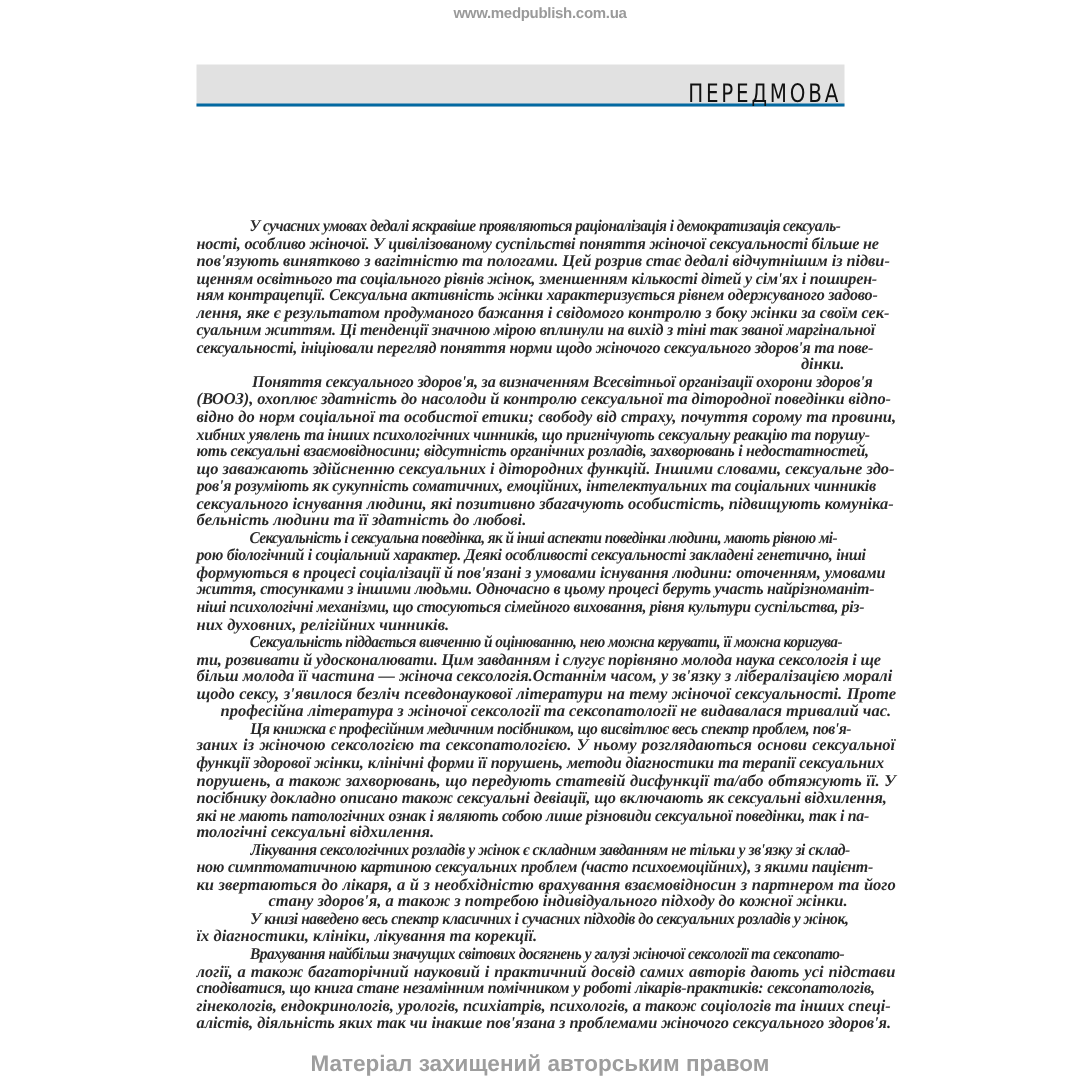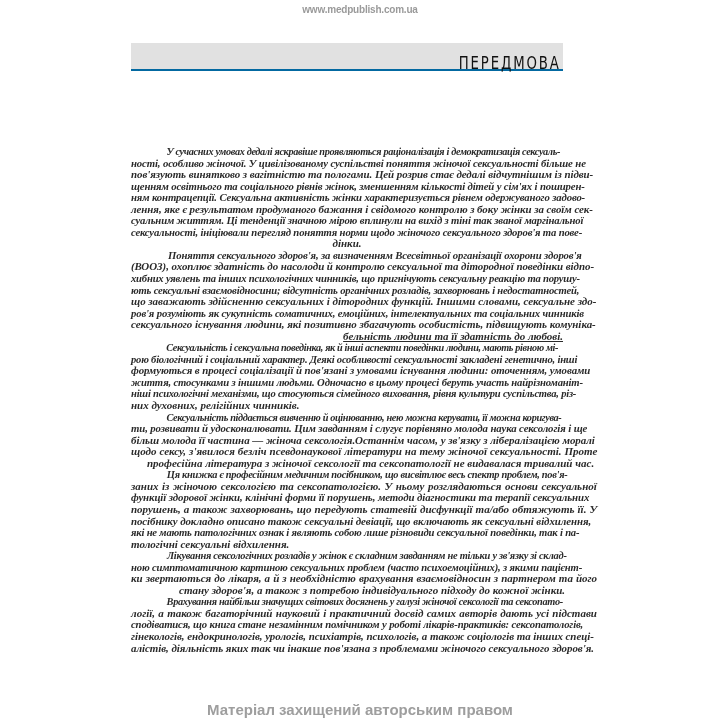--- a/index.html
+++ b/index.html
@@ -101,31 +101,32 @@
 <div class="body-text" id="body-text">
     <div class="para">
       <span class="line first" style="white-space: nowrap; display: block; text-align: left; text-align-last: auto; word-spacing: 0px; letter-spacing: -0.38px; transform: scaleX(0.932); transform-origin: left center; width: 422.609px;">У сучасних умовах дедалі яскравіше проявляються раціоналізація і демократизація сексуаль-</span>
       <span class="line" style="white-space: nowrap; display: block; text-align: left; text-align-last: auto; word-spacing: 0px; letter-spacing: -0.13px; transform: scaleX(0.977); transform-origin: left center; width: 442.328px;">ності, особливо жіночої. У цивілізованому суспільстві поняття жіночої сексуальності більше не</span>
       <span class="line" style="white-space: nowrap; display: block; text-align: left; text-align-last: auto; word-spacing: 0px; letter-spacing: -0.05px; transform: scaleX(0.992); transform-origin: left center; width: 435.703px;">пов'язують винятково з вагітністю та пологами. Цей розрив стає дедалі відчутнішим із підви-</span>
       <span class="line" style="white-space: nowrap; display: block; text-align: left; text-align-last: auto; word-spacing: 0px; letter-spacing: -0.14px; transform: scaleX(0.975); transform-origin: left center; width: 443px;">щенням освітнього та соціального рівнів жінок, зменшенням кількості дітей у сім'ях і поширен-</span>
       <span class="line" style="white-space: nowrap; display: block; text-align: left; text-align-last: auto; word-spacing: 0px; letter-spacing: -0.14px; transform: scaleX(0.975); transform-origin: left center; width: 442.984px;">ням контрацепції. Сексуальна активність жінки характеризується рівнем одержуваного задово-</span>
       <span class="line" style="white-space: nowrap; display: block; text-align: left; text-align-last: auto; word-spacing: 0px; letter-spacing: -0.05px; transform: scaleX(0.991); transform-origin: left center; width: 435.922px;">лення, яке є результатом продуманого бажання і свідомого контролю з боку жінки за своїм сек-</span>
       <span class="line" style="white-space: nowrap; display: block; text-align: left; text-align-last: auto; word-spacing: 0px; letter-spacing: -0.16px; transform: scaleX(0.972); transform-origin: left center; width: 444.672px;">суальним життям. Ці тенденції значною мірою вплинули на вихід з тіні так званої маргінальної</span>
       <span class="line" style="white-space: nowrap; display: block; text-align: left; text-align-last: auto; word-spacing: 0px; letter-spacing: -0.17px; transform: scaleX(0.97); transform-origin: left center; width: 445.297px;">сексуальності, ініціювали перегляд поняття норми щодо жіночого сексуального здоров'я та пове-</span>
-      <span class="line last" style="white-space: nowrap; display: block; text-align: center; text-align-last: auto; word-spacing: 0px;">дінки.</span>
+      <span class="line last" style="white-space: nowrap; display: block; text-align: right; text-align-last: auto; word-spacing: 0px;">дінки.</span>
     </div>
     <div class="para">
       <span class="line first" style="white-space: nowrap; display: block; text-align: left; text-align-last: auto; word-spacing: 0px; letter-spacing: -0.14px; transform: scaleX(0.975); transform-origin: left center; width: 404.094px;">Поняття сексуального здоров'я, за визначенням Всесвітньої організації охорони здоров'я</span>
       <span class="line" style="white-space: nowrap; display: block; text-align: left; text-align-last: auto; word-spacing: 0px; letter-spacing: -0.04px; transform: scaleX(0.993); transform-origin: left center; width: 435.172px;">(ВООЗ), охоплює здатність до насолоди й контролю сексуальної та дітородної поведінки відпо-</span>
+      <span class="line" style="white-space: nowrap; display: block; text-align: left; text-align-last: auto; word-spacing: 0.07px;">відно до норм соціальної та особистої етики; свободу від страху, почуття сорому та провини,</span>
       <span class="line" style="white-space: nowrap; display: block; text-align: left; text-align-last: auto; word-spacing: 0px; letter-spacing: -0.2px; transform: scaleX(0.965); transform-origin: left center; width: 447.828px;">хибних уявлень та інших психологічних чинників, що пригнічують сексуальну реакцію та порушу-</span>
       <span class="line" style="white-space: nowrap; display: block; text-align: left; text-align-last: auto; word-spacing: 0px; letter-spacing: -0.2px; transform: scaleX(0.964); transform-origin: left center; width: 447.938px;">ють сексуальні взаємовідносини; відсутність органічних розладів, захворювань і недостатностей,</span>
       <span class="line" style="white-space: nowrap; display: block; text-align: left; text-align-last: auto; word-spacing: 0px; letter-spacing: -0.01px; transform: scaleX(0.998); transform-origin: left center; width: 432.688px;">що заважають здійсненню сексуальних і дітородних функцій. Іншими словами, сексуальне здо-</span>
       <span class="line" style="white-space: nowrap; display: block; text-align: left; text-align-last: auto; word-spacing: 0px; letter-spacing: -0.15px; transform: scaleX(0.972); transform-origin: left center; width: 444.25px;">ров'я розуміють як сукупність соматичних, емоційних, інтелектуальних та соціальних чинників</span>
       <span class="line" style="white-space: nowrap; display: block; text-align: left; text-align-last: auto; word-spacing: 0px; letter-spacing: -0.02px; transform: scaleX(0.996); transform-origin: left center; width: 433.797px;">сексуального існування людини, які позитивно збагачують особистість, підвищують комуніка-</span>
-      <span class="line last" style="white-space: nowrap; display: block; text-align: right; text-align-last: auto; word-spacing: 0px; text-decoration: underline;">бельність людини та її здатність до любові.</span>
+      <span class="line last" style="white-space: nowrap; display: block; text-align: left; text-align-last: auto; word-spacing: 0px;">бельність людини та її здатність до любові.</span>
     </div>
     <div class="para">
       <span class="line first" style="white-space: nowrap; display: block; text-align: left; text-align-last: auto; word-spacing: 0px; letter-spacing: -0.4px; transform: scaleX(0.928); transform-origin: left center; width: 424.359px;">Сексуальність і сексуальна поведінка, як й інші аспекти поведінки людини, мають рівною мі-</span>
       <span class="line" style="white-space: nowrap; display: block; text-align: left; text-align-last: auto; word-spacing: 0px; letter-spacing: -0.22px; transform: scaleX(0.961); transform-origin: left center; width: 449.516px;">рою біологічний і соціальний характер. Деякі особливості сексуальності закладені генетично, інші</span>
       <span class="line" style="white-space: nowrap; display: block; text-align: left; text-align-last: auto; word-spacing: 0px; letter-spacing: -0.08px; transform: scaleX(0.985); transform-origin: left center; width: 438.641px;">формуються в процесі соціалізації й пов'язані з умовами існування людини: оточенням, умовами</span>
       <span class="line" style="white-space: nowrap; display: block; text-align: left; text-align-last: auto; word-spacing: 0px; letter-spacing: -0.17px; transform: scaleX(0.969); transform-origin: left center; width: 445.891px;">життя, стосунками з іншими людьми. Одночасно в цьому процесі беруть участь найрізноманіт-</span>
       <span class="line" style="white-space: nowrap; display: block; text-align: left; text-align-last: auto; word-spacing: 0px; letter-spacing: -0.23px; transform: scaleX(0.959); transform-origin: left center; width: 450.297px;">ніші психологічні механізми, що стосуються сімейного виховання, рівня культури суспільства, різ-</span>
       <span class="line last" style="white-space: nowrap; display: block; text-align: left; text-align-last: auto; word-spacing: 0px;">них духовних, релігійних чинників.</span>
     </div>
     <div class="para">
@@ -144,20 +145,24 @@
       <span class="line" style="white-space: nowrap; display: block; text-align: left; text-align-last: auto; word-spacing: 0px; letter-spacing: -0.2px; transform: scaleX(0.964); transform-origin: left center; width: 448.281px;">які не мають патологічних ознак і являють собою лише різновиди сексуальної поведінки, так і па-</span>
       <span class="line last" style="white-space: nowrap; display: block; text-align: left; text-align-last: auto; word-spacing: 0px;">тологічні сексуальні відхилення.</span>
     </div>
     <div class="para">
       <span class="line first" style="white-space: nowrap; display: block; text-align: left; text-align-last: auto; word-spacing: 0px; letter-spacing: -0.3px; transform: scaleX(0.946); transform-origin: left center; width: 416.516px;">Лікування сексологічних розладів у жінок є складним завданням не тільки у зв'язку зі склад-</span>
       <span class="line" style="white-space: nowrap; display: block; text-align: left; text-align-last: auto; word-spacing: 0px; letter-spacing: -0.18px; transform: scaleX(0.967); transform-origin: left center; width: 446.625px;">ною симптоматичною картиною сексуальних проблем (часто психоемоційних), з якими пацієнт-</span>
       <span class="line" style="white-space: nowrap; display: block; text-align: right; text-align-last: auto; word-spacing: 0.29px;">ки звертаються до лікаря, а й з необхідністю врахування взаємовідносин з партнером та його</span>
       <span class="line last" style="white-space: nowrap; display: block; text-align: left; text-align-last: auto; word-spacing: 0px; margin-left: 48px;">стану здоров'я, а також з потребою індивідуального підходу до кожної жінки.</span>
     </div>
     <div class="para">
+      <span class="line first" style="white-space: nowrap; display: block; text-align: left; text-align-last: auto; word-spacing: 0px; letter-spacing: -0.31px; transform: scaleX(0.945); transform-origin: left center; width: 416.859px;">У книзі наведено весь спектр класичних і сучасних підходів до сексуальних розладів у жінок,</span>
+      <span class="line last" style="white-space: nowrap; display: block; text-align: left; text-align-last: auto; word-spacing: 0px;">їх діагностики, клініки, лікування та корекції.</span>
+    </div>
+    <div class="para">
       <span class="line first" style="white-space: nowrap; display: block; text-align: left; text-align-last: auto; word-spacing: 0px; letter-spacing: -0.35px; transform: scaleX(0.937); transform-origin: left center; width: 420.469px;">Врахування найбільш значущих світових досягнень у галузі жіночої сексології та сексопато-</span>
       <span class="line" style="white-space: nowrap; display: block; text-align: left; text-align-last: auto; word-spacing: 0.54px;">логії, а також багаторічний науковий і практичний досвід самих авторів дають усі підстави</span>
       <span class="line" style="white-space: nowrap; display: block; text-align: left; text-align-last: auto; word-spacing: 0px; letter-spacing: -0.16px; transform: scaleX(0.972); transform-origin: left center; width: 444.562px;">сподіватися, що книга стане незамінним помічником у роботі лікарів-практиків: сексопатологів,</span>
       <span class="line" style="white-space: nowrap; display: block; text-align: left; text-align-last: auto; word-spacing: 0px; letter-spacing: -0.04px; transform: scaleX(0.993); transform-origin: left center; width: 435.25px;">гінекологів, ендокринологів, урологів, психіатрів, психологів, а також соціологів та інших спеці-</span>
       <span class="line last" style="white-space: nowrap; display: block; text-align: left; text-align-last: auto; word-spacing: 0px; letter-spacing: -0.04px; transform: scaleX(0.993); transform-origin: left center; width: 435.25px;">алістів, діяльність яких так чи інакше пов'язана з проблемами жіночого сексуального здоров'я.</span>
     </div>
   </div>
 
 <div class="footer">Матеріал захищений авторським правом</div>
 

